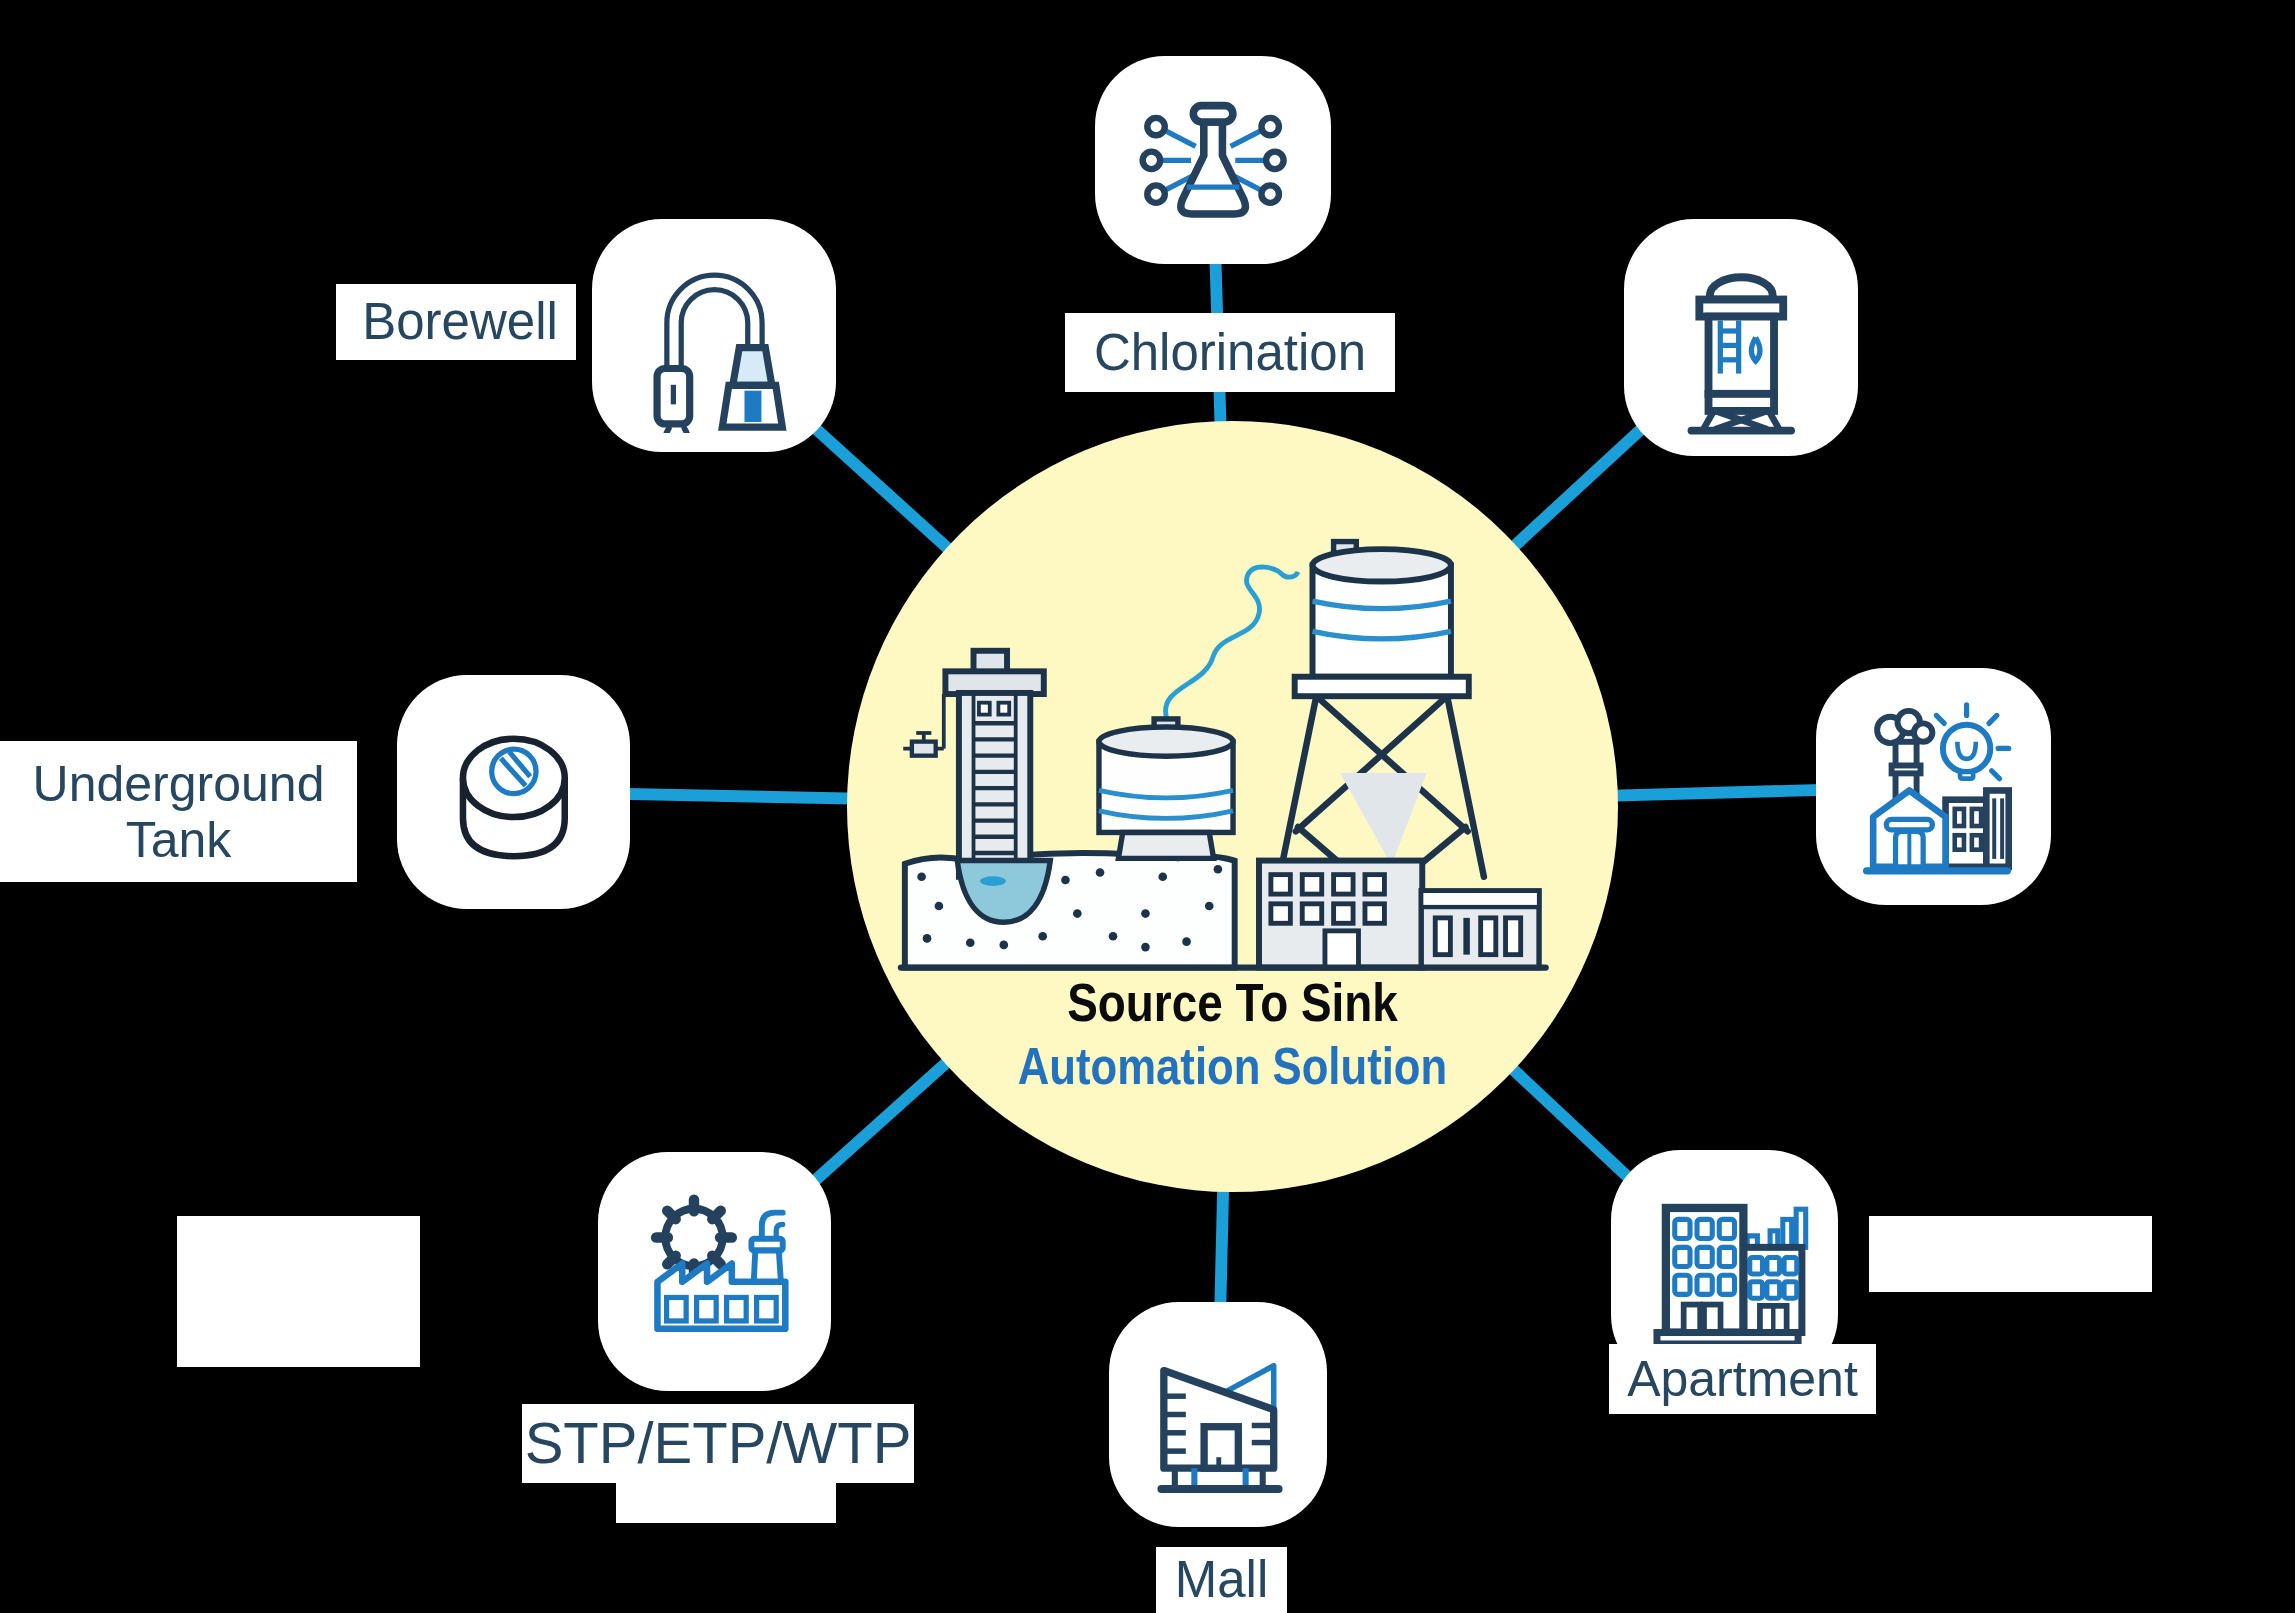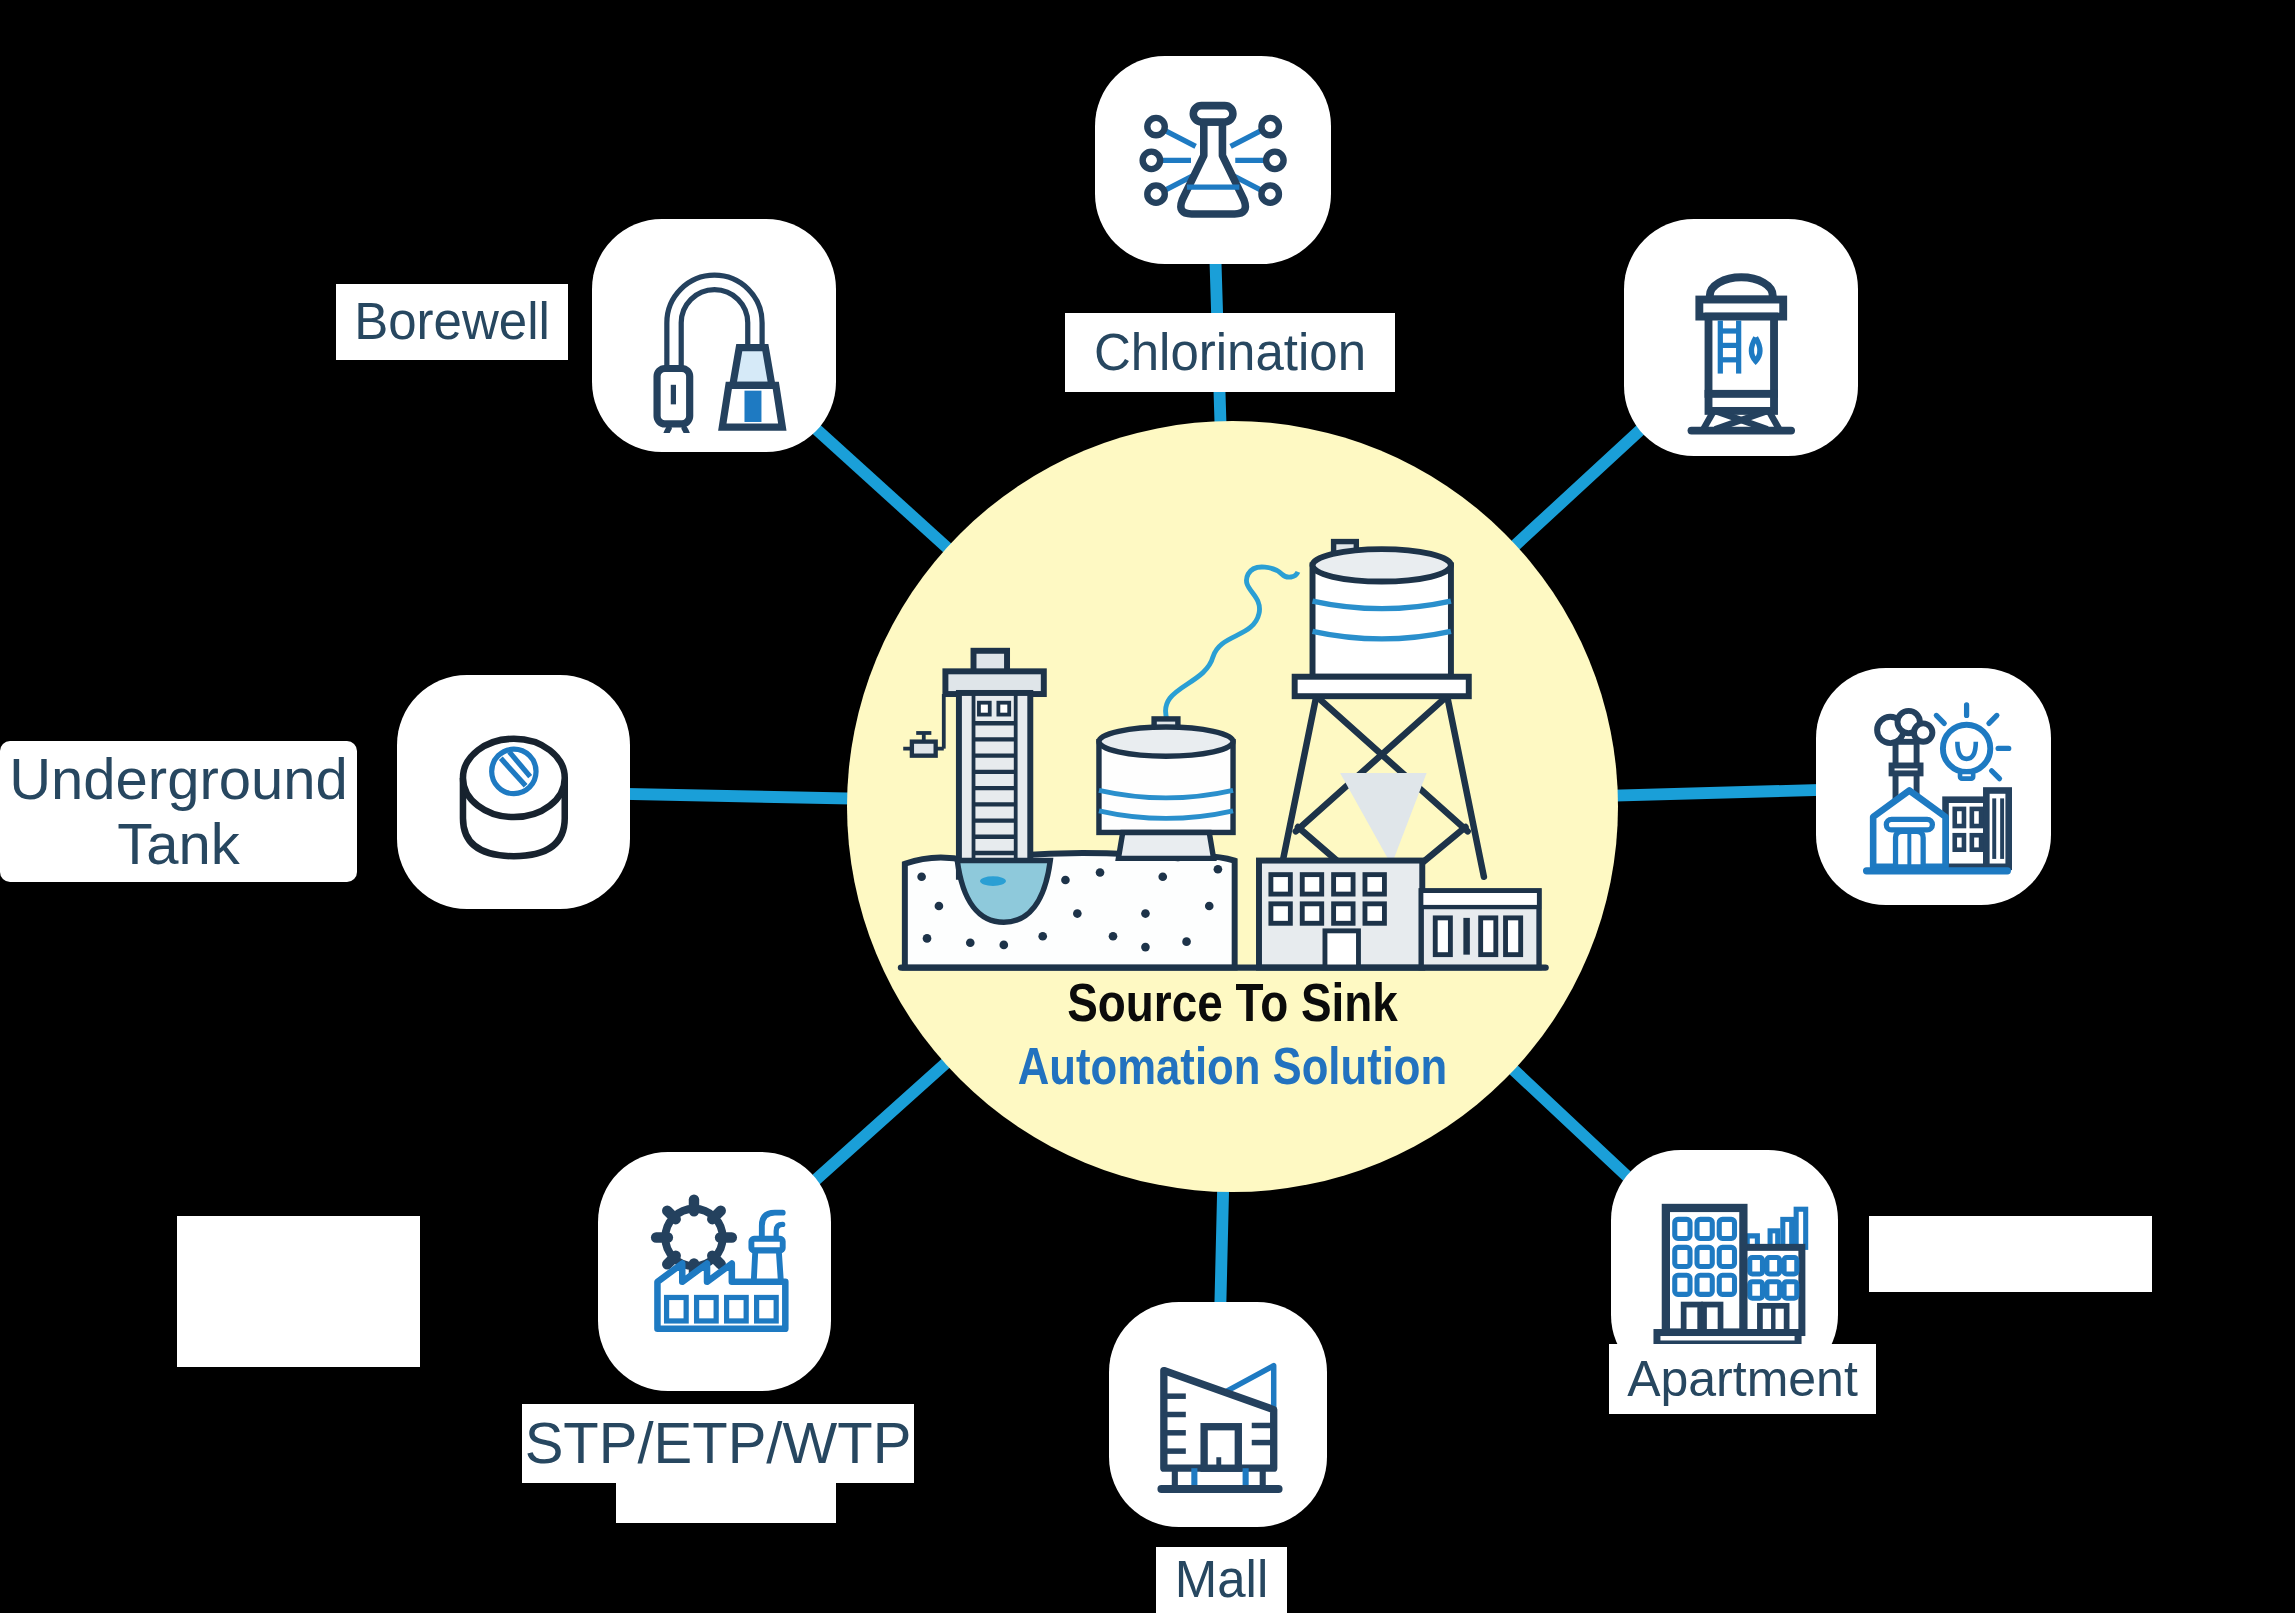--- a/index.html
+++ b/index.html
@@ -152,21 +152,21 @@
       <rect x="62" y="200" width="50" height="85" rx="12" fill="#fff" stroke="#24415e" stroke-width="11"></rect>
       <line x1="87" y1="225" x2="87" y2="255" stroke="#24415e" stroke-width="8"></line>
       <path d="M188,168 L228,168 L238,226 L178,226 Z" fill="#d6eaf8" stroke="#24415e" stroke-width="11"></path>
       <path d="M172,226 L244,226 L254,290 L162,290 Z" fill="#fff" stroke="#24415e" stroke-width="11"></path>
       <rect x="196" y="234" width="26" height="48" fill="#1e7ac2"></rect>
       <path d="M80,292 q-10,16 0,26" fill="none" stroke="#24415e" stroke-width="9" stroke-linecap="round"></path>
       <path d="M104,292 q10,16 0,26" fill="none" stroke="#24415e" stroke-width="9" stroke-linecap="round"></path>
       <path d="M92,306 q-4,10 2,16" fill="none" stroke="#24415e" stroke-width="8" stroke-linecap="round"></path>
     </svg>
   </div>
-  <div class="nlabel" style="left:336px;top:284px;width:232px;height:76px;font-size:51px;">Borewell</div>
+  <div class="nlabel" style="left:336px;top:284px;width:232px;height:76px;font-size:51px;padding-left:8px;">Borewell</div>
 
   <div class="node" style="left:1095px;top:56px;width:236px;height:208px;">
     <svg class="icon-svg" viewBox="0 0 300 300">
       <g stroke="#1e7ac2" stroke-width="9">
         <line x1="66" y1="98" x2="120" y2="126"></line>
           <line x1="59" y1="150" x2="112" y2="150"></line>
         <line x1="66" y1="202" x2="120" y2="174"></line>
           <line x1="234" y1="98" x2="180" y2="126"></line>
         <line x1="241" y1="150" x2="188" y2="150"></line>
           <line x1="234" y1="202" x2="180" y2="174"></line>
@@ -340,20 +340,20 @@
 
   <div class="node" style="left:397px;top:675px;width:233px;height:234px;">
     <svg class="icon-svg" viewBox="0 0 300 300">
       <path d="M72,128 V190 Q72,248 150,248 Q228,248 228,190 V128" fill="#fff" stroke="#17222e" stroke-width="10"></path>
       <ellipse cx="150" cy="128" rx="78" ry="60" fill="#fff" stroke="#17222e" stroke-width="10"></ellipse>
       <circle cx="150" cy="118" r="34" fill="#fff" stroke="#1e7ac2" stroke-width="8"></circle>
       <line x1="130" y1="98" x2="168" y2="140" stroke="#1e7ac2" stroke-width="8"></line>
       <line x1="143" y1="88" x2="175" y2="126" stroke="#1e7ac2" stroke-width="8"></line>
     </svg>
   </div>
-  <div class="nlabel" style="left:0px;top:741px;width:357px;height:141px;font-size:58px;border-radius:10px;">Underground Tank</div>
+  <div class="nlabel" style="left:0px;top:741px;width:357px;height:141px;font-size:50px;">Underground Tank</div>
 
   <div class="blank" style="left:177px;top:1216px;width:243px;height:151px;"></div>
   <div class="blank" style="left:1869px;top:1216px;width:283px;height:76px;"></div>
   <div class="blank" style="left:616px;top:1479px;width:220px;height:44px;"></div>
 
 </div>
 
 
 </body></html>

